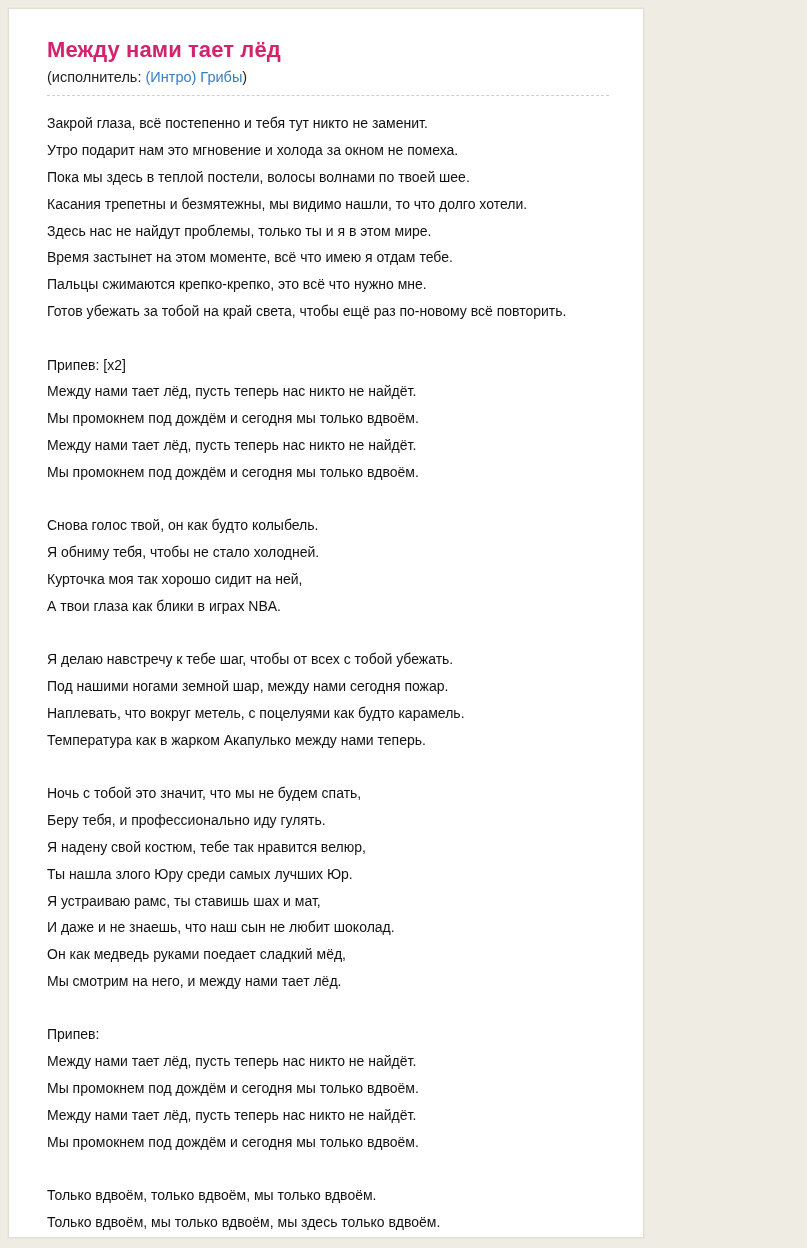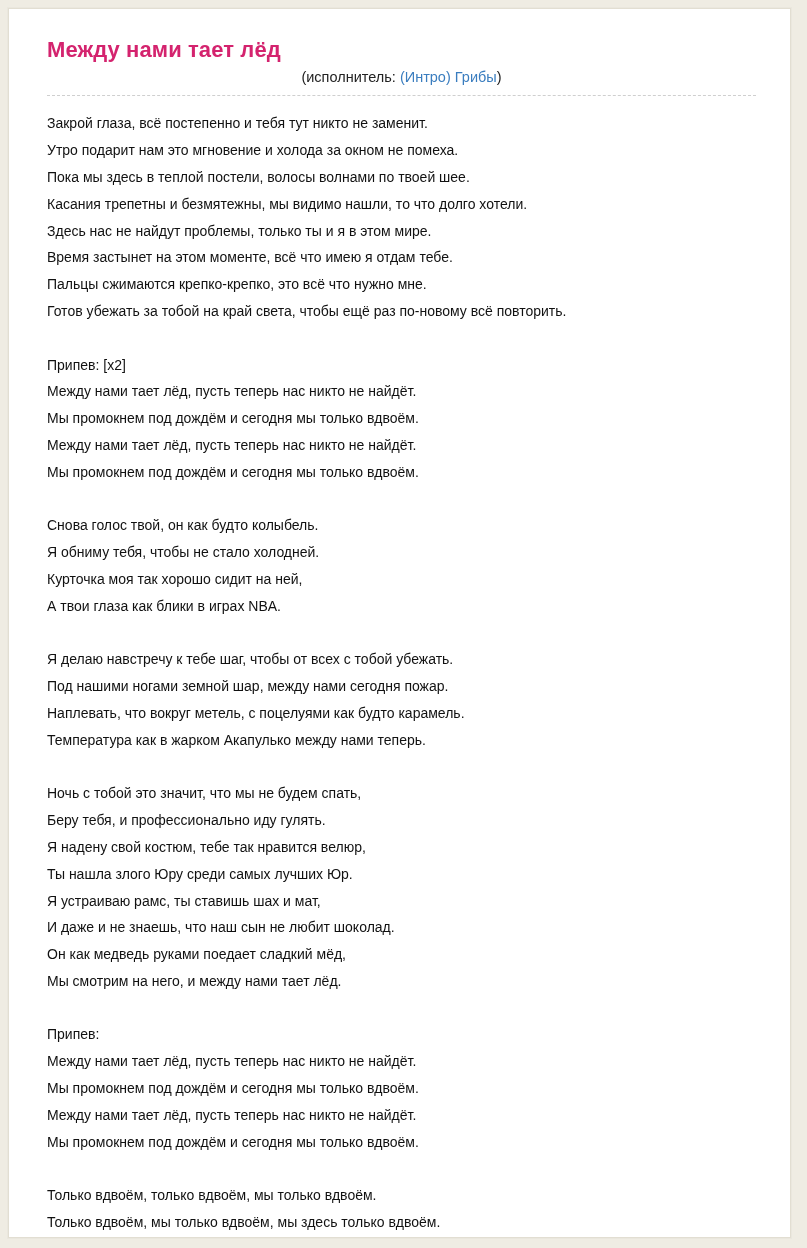--- a/index.html
+++ b/index.html
@@ -10,21 +10,21 @@
     width: 807px;
     height: 1248px;
     background: #efece3;
     font-family: "Liberation Sans", sans-serif;
     overflow: hidden;
   }
   .page {
     position: absolute;
     left: 8px;
     top: 8px;
-    width: 783px;
+    width: 636px;
     height: 1230px;
     background: #ffffff;
     border: 1px solid #e2ded2;
     box-shadow: 0 0 0 1px rgba(0,0,0,0.02);
     box-sizing: border-box;
     overflow: hidden;
   }
   .inner {
     padding: 28px 34px 10px 38px;
   }
@@ -33,21 +33,20 @@
     font-size: 22px;
     font-weight: bold;
     line-height: 1.2;
     margin: 0 0 6px 0;
     letter-spacing: 0.1px;
   }
   .performer-line {
     font-size: 14.5px;
     color: #222222;
     margin: 0 0 10px 0;
-    text-align: center;
   }
   .performer-link {
     color: #3a7dbf;
     text-decoration: none;
     cursor: pointer;
   }
   .divider {
     border: 0;
     border-top: 1px dashed #cfcfcf;
     margin: 0 0 14px 0;

